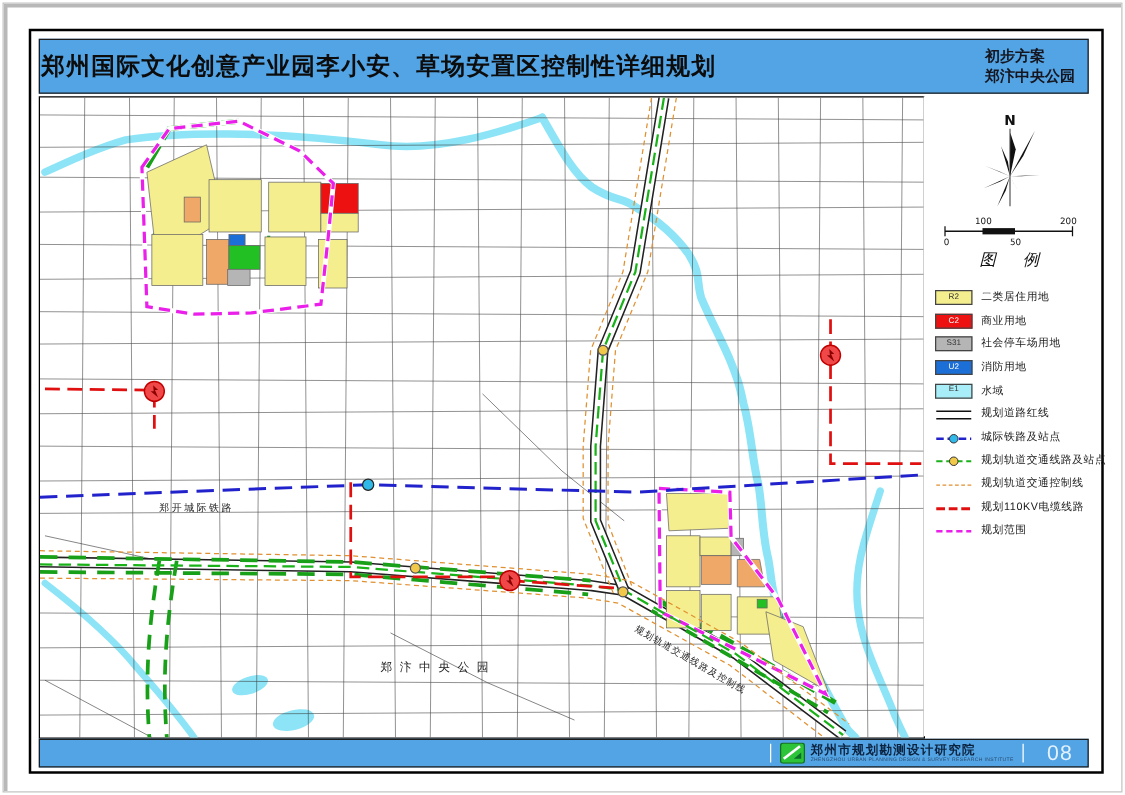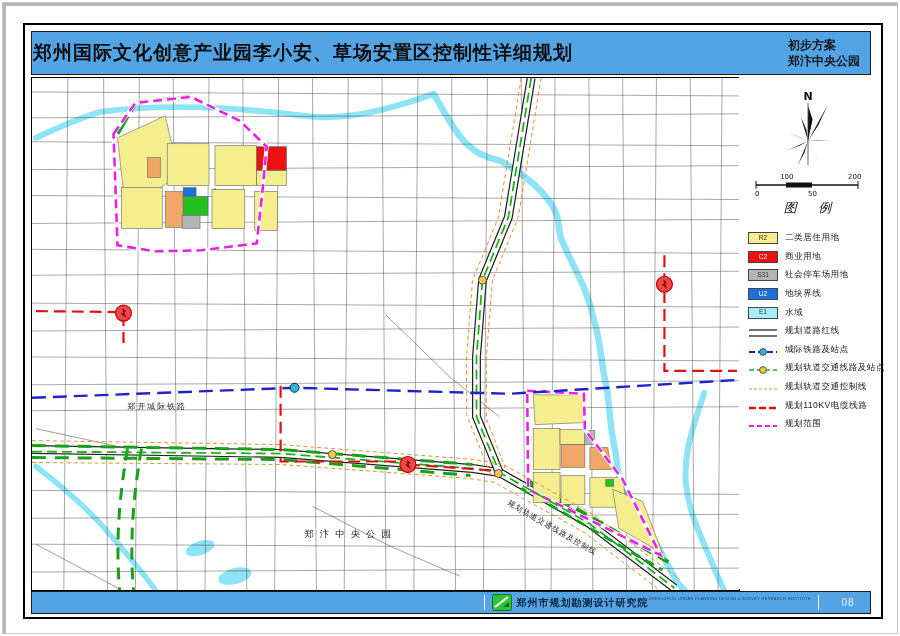--- a/index.html
+++ b/index.html
@@ -25,24 +25,24 @@
   .legendlist{position:absolute;left:9px;right:2px;top:152px;}
   .lrow{display:flex;align-items:center;height:18.6px;}
   .swatch{width:30px;height:12px;border:0.5px solid #444;box-sizing:border-box;flex:0 0 30px;
           display:flex;align-items:center;justify-content:center;font-size:6.5px;line-height:1;}
   .lsym{width:30px;height:12px;flex:0 0 30px;}
   .llabel{font-size:8.6px;color:#1a1a1a;margin-left:7px;white-space:nowrap;letter-spacing:0.5px;}
   
   .bottombar{position:absolute;left:6px;top:566px;width:838px;height:21px;background:#53a4e4;
              border:1px solid #1c1c1c;display:flex;align-items:center;justify-content:flex-end;}
   .bsep{width:1px;height:15px;background:#fff;margin:0 7px;}
-  .inst{display:flex;justify-content:center;margin-left:5px;}
+  .inst{display:flex;flex-direction:column;justify-content:center;margin-left:5px;}
   .inst-cn{font-size:10px;font-weight:bold;color:#0d2440;letter-spacing:1px;line-height:1.1;}
   .inst-en{font-size:4px;color:#274a6e;letter-spacing:0.3px;line-height:1.2;}
-  .pageno{width:44px;text-align:center;font-size:10px;color:#e4f2ff;letter-spacing:1px;}
+  .pageno{width:44px;text-align:center;font-size:17px;color:#e4f2ff;letter-spacing:1px;}
   .mtxt{font-family:"DejaVu Sans","Liberation Sans",sans-serif;}
 </style>
 </head>
 <body>
 
 <div class="stage">
  <div class="sheet">
   <div class="frame">
 
     <div class="titlebar">
@@ -256,21 +256,21 @@
             <div class="lrow">
               <span class="swatch" style="background: rgb(238, 17, 17); color: rgb(255, 255, 255);">C2</span>
               <span class="llabel">商业用地</span>
             </div>
             <div class="lrow">
               <span class="swatch" style="background: rgb(181, 181, 181); color: rgb(51, 51, 51);">S31</span>
               <span class="llabel">社会停车场用地</span>
             </div>
             <div class="lrow">
               <span class="swatch" style="background: rgb(28, 111, 214); color: rgb(255, 255, 255);">U2</span>
-              <span class="llabel">地块界线</span>
+              <span class="llabel">消防用地</span>
             </div>
             <div class="lrow">
               <span class="swatch" style="background: rgb(168, 238, 248); color: rgb(51, 51, 51);">E1</span>
               <span class="llabel">水域</span>
             </div>
             <div class="lrow">
               <span class="lsym"><svg width="30" height="12" viewBox="0 0 30 12">
                   <line x1="1" y1="3" x2="29" y2="3" stroke="#111111" stroke-width="1.2"></line>
                   <line x1="1" y1="9" x2="29" y2="9" stroke="#111111" stroke-width="1.2"></line>
                 </svg></span>

